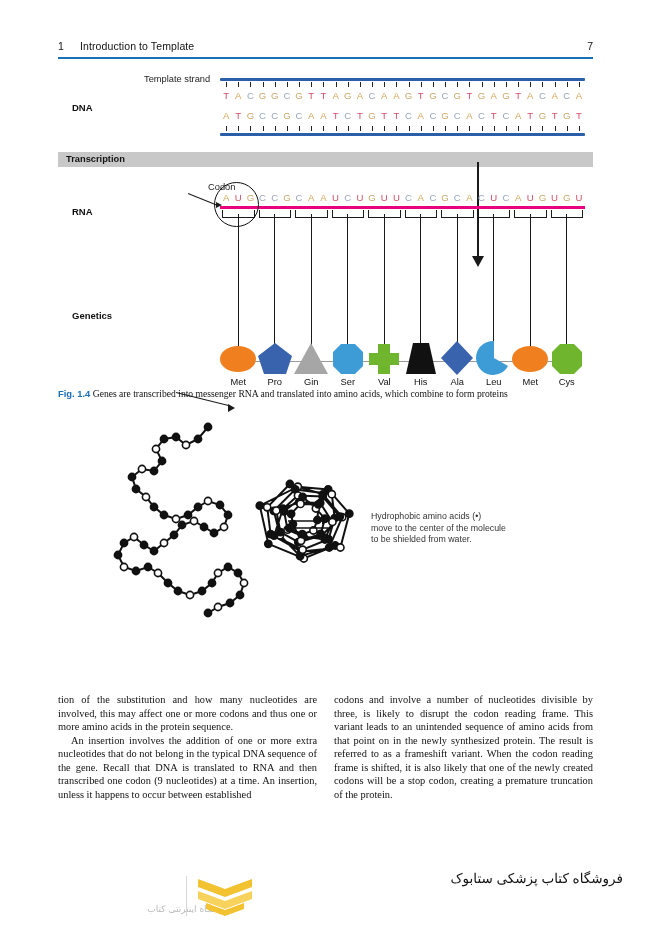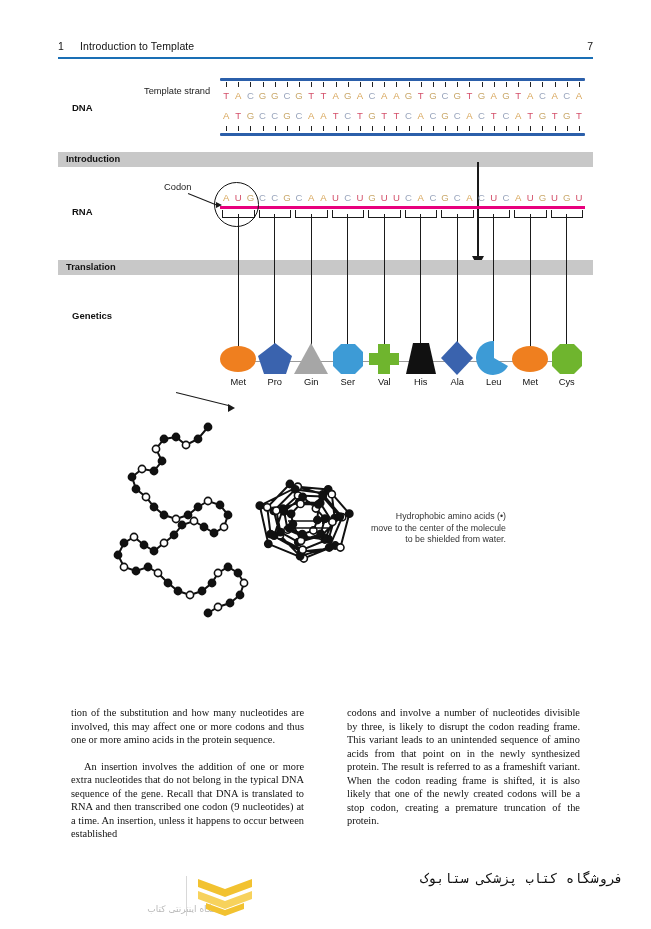--- a/index.html
+++ b/index.html
@@ -13,21 +13,21 @@
   .hdr-page{position:absolute;right:0;top:0;font-family:"Liberation Sans",sans-serif;font-size:10.5px;color:#111;}
   .hdr-rule{position:absolute;left:0;top:17px;width:535px;height:1.6px;background:#1a6fb5;}
 
   
   .fig14{position:absolute;left:58px;top:74px;width:535px;height:305px;}
   .rowlabel{position:absolute;font-family:"Liberation Sans",sans-serif;font-size:9.5px;font-weight:bold;color:#111;}
   .band{position:absolute;left:0;width:535px;height:15px;background:#c8c8c8;}
   .band span{position:absolute;left:8px;top:2px;font-family:"Liberation Sans",sans-serif;font-size:9.3px;font-weight:bold;color:#111;}
 
   .tmpl-label{position:absolute;font-family:"Liberation Sans",sans-serif;font-size:9.3px;color:#222;}
-  .codon-label{position:absolute;font-family:"Liberation Sans",sans-serif;font-size:9.3px;color:#222;}
+  .codon-label{position:absolute;font-family:"Liberation Sans",sans-serif;font-size:9.3px;color:#222;margin-left:44px;}
 
   .dna-box{position:absolute;left:162px;top:4px;width:365px;height:62px;}
   .strandbar{position:absolute;left:0;width:365px;height:3.4px;background:#2b5faa;border-radius:1px;}
   .ticks{position:absolute;left:0;width:365px;height:5px;}
   .ticks i{position:absolute;top:0;width:1px;height:5px;background:#222;}
   .seq{position:absolute;left:0;width:365px;height:13px;font-family:"Liberation Sans",sans-serif;font-size:9.6px;letter-spacing:0;}
   .seq i{position:absolute;top:0;font-style:normal;text-align:center;width:12px;}
   .b-A{color:#d8a65a;}
   .b-T{color:#d4506a;}
   .b-G{color:#c9a86a;}
@@ -55,59 +55,59 @@
   .arrow-to-shapes{position:absolute;left:118px;top:318px;width:54px;height:1.4px;background:#1a1a1a;transform:rotate(14deg);transform-origin:left center;}
   .arrow-to-shapes-head{position:absolute;left:170px;top:330px;width:0;height:0;border-top:4px solid transparent;border-bottom:4px solid transparent;border-left:7px solid #1a1a1a;}
 
   
   .cap{position:absolute;left:58px;width:535px;font-family:"Liberation Serif",serif;font-size:9.6px;line-height:12.4px;color:#111;}
   .cap b{color:#1a6fb5;font-family:"Liberation Sans",sans-serif;font-size:9.4px;}
 
   
   .fig15{position:absolute;left:58px;top:415px;width:535px;height:215px;}
   .chain{position:absolute;left:0;top:0;}
-  .annot{position:absolute;left:313px;top:96px;font-family:"Liberation Sans",sans-serif;font-size:8.8px;line-height:11.6px;color:#333;text-align:right;}
+  .annot{position:absolute;left:313px;top:96px;font-family:"Liberation Sans",sans-serif;font-size:8.8px;line-height:11.6px;color:#333;}
   .exchange{position:absolute;left:228px;top:100px;width:44px;height:18px;}
 
   
   .col{position:absolute;top:693px;width:259px;font-family:"Liberation Serif",serif;font-size:10.4px;line-height:13.55px;text-align:justify;color:#111;}
   .colL{left:58px;}
   .colR{left:334px;}
-  .col p{margin:13px;}
+  .col p{margin:0;}
   .col p.ind{text-indent:13px;}
 
   
   .footer{position:absolute;left:0;top:862px;width:651px;height:67px;background:#fff;}
   .logo{position:absolute;left:36px;top:8px;width:215px;height:52px;}
   .logo-word{position:absolute;left:0;top:2px;font-family:"DejaVu Sans",sans-serif;font-size:29px;font-weight:bold;color:#9e9e9e;direction:rtl;letter-spacing:-1px;}
   .logo-sub{position:absolute;right:18px;top:34px;font-family:"DejaVu Sans",sans-serif;font-size:9px;color:#b9b9b9;direction:rtl;}
   .logo-div{position:absolute;left:150px;top:6px;width:1.4px;height:40px;background:#d8d8d8;}
   .chev{position:absolute;left:160px;top:8px;width:58px;height:40px;}
-  .footer-fa{position:absolute;right:28px;top:8px;font-family:Liberation Mono, monospace;font-size:13.5px;color:#111;direction:rtl;}
+  .footer-fa{position:absolute;right:28px;top:8px;font-family:Liberation Sans, sans-serif;font-size:13.5px;color:#111;direction:rtl;}
   .footer-url{position:absolute;right:26px;top:32px;font-family:"DejaVu Sans",sans-serif;font-size:21px;font-weight:bold;color:#111;letter-spacing:2.6px;}
   .footer-url .y{color:#f2c230;}
 </style>
 </head>
 <body>
 
 <div class="page">
 
   <div class="hdr">
     <div class="hdr-num">1</div>
     <div class="hdr-title">Introduction to Template</div>
     <div class="hdr-page">7</div>
     <div class="hdr-rule"></div>
   </div>
 
   <div class="fig14">
     <div class="rowlabel" style="left:14px;top:28px;">DNA</div>
     <div class="rowlabel" style="left:14px;top:132px;">RNA</div>
     <div class="rowlabel" style="left:14px;top:236px;">Genetics</div>
 
-    <div class="tmpl-label" style="left:86px;top:12px;">Template strand</div>
+    <div class="tmpl-label" style="left:86px;top:0;">Template strand</div>
     <div class="codon-label" style="left:106px;top:108px;">Codon</div>
     <div style="position:absolute;left:130px;top:119px;width:32px;height:1.3px;background:#1a1a1a;transform:rotate(22deg);transform-origin:left center;"></div>
     <div style="position:absolute;left:158px;top:128px;width:0;height:0;border-top:3.5px solid transparent;border-bottom:3.5px solid transparent;border-left:6px solid #1a1a1a;"></div>
 
     <div class="dna-box">
       <div class="strandbar" style="top:0;"></div>
       <div class="ticks" id="ticksTop" style="top:4px;">
           <i style="left: 6.08333px;"></i>
           <i style="left: 18.25px;"></i>
           <i style="left: 30.4167px;"></i>
@@ -232,21 +232,21 @@
           <i style="left: 310.25px;"></i>
           <i style="left: 322.417px;"></i>
           <i style="left: 334.583px;"></i>
           <i style="left: 346.75px;"></i>
           <i style="left: 358.917px;"></i>
         </div>
       <div class="strandbar" style="top:55px;"></div>
     </div>
 
     <div class="band" style="top:78px;">
-      <span>Introduction</span>
+      <span>Transcription</span>
     </div>
 
     <div class="bigarrow"></div>
     <div class="bigarrow-head"></div>
 
     <div class="rna-box">
       <div class="seq" id="seqRna" style="top:0;">
           <i class="b-A" style="left: 0.0833333px;">A</i>
           <i class="b-U" style="left: 12.25px;">U</i>
           <i class="b-G" style="left: 24.4167px;">G</i>
@@ -287,23 +287,20 @@
           <b style="left: 148px; width: 30.5px;"></b>
           <b style="left: 184.5px; width: 30.5px;"></b>
           <b style="left: 221px; width: 30.5px;"></b>
           <b style="left: 257.5px; width: 30.5px;"></b>
           <b style="left: 294px; width: 30.5px;"></b>
           <b style="left: 330.5px; width: 30.5px;"></b>
         </div>
       <div class="codon-circle"></div>
     </div>
 
-    <div class="band" style="top:186px;">
-      <span>Translation</span>
-    </div>
 
     <div class="arrows" id="arrows">
         <s style="left: 17.65px; height: 150px;"></s>
         <div class="arrowhead" style="left: 14.25px; top: 150px;"></div>
         <s style="left: 54.15px; height: 150px;"></s>
         <div class="arrowhead" style="left: 50.75px; top: 150px;"></div>
         <s style="left: 90.65px; height: 150px;"></s>
         <div class="arrowhead" style="left: 87.25px; top: 150px;"></div>
         <s style="left: 127.15px; height: 150px;"></s>
         <div class="arrowhead" style="left: 123.75px; top: 150px;"></div>
@@ -363,20 +360,24 @@
             <ellipse cx="19" cy="21" rx="18" ry="13" fill="#ef7f1f"></ellipse>
           </svg></div>
         <div class="shp" style="left: 327.75px; width: 38px; height: 38px;"><svg width="38" height="40" viewBox="0 0 38 40">
             <polygon points="12,6 26,6 34,14 34,28 26,36 12,36 4,28 4,14" fill="#6fb52e"></polygon>
           </svg></div>
       </div>
     <div class="arrow-to-shapes"></div>
     <div class="arrow-to-shapes-head"></div>
   </div>
 
+  <div class="cap" style="top:388px;">
+    <b>Fig. 1.4</b>
+    <span>Genes are transcribed into messenger RNA and translated into amino acids, which combine to form proteins</span>
+  </div>
 
   <div class="fig15">
     <svg class="chain" width="320" height="205" viewBox="0 0 320 205">
       <g id="chainLeft" stroke="#111" stroke-width="2" fill="none">
           <path d="M150,12 L140,24 L128,30 L118,22 L106,24 L98,34 L104,46 L96,56 L84,54 L74,62 L78,74 L88,82 L96,92 L106,100 L118,104 L130,100 L140,92 L150,86 L162,90 L170,100 L166,112 L156,118 L146,112 L136,106 L124,110 L116,120 L106,128 L96,136 L86,130 L76,122 L66,128 L60,140 L66,152 L78,156 L90,152 L100,158 L110,168 L120,176 L132,180 L144,176 L154,168 L160,158 L170,152 L180,158 L186,168 L182,180 L172,188 L160,192 L150,198 " stroke="#111" stroke-width="2" fill="none"></path>
           <circle cx="150" cy="12" r="3.6" fill="#111" stroke="#111" stroke-width="1.6"></circle>
           <circle cx="140" cy="24" r="3.6" fill="#111" stroke="#111" stroke-width="1.6"></circle>
           <circle cx="128" cy="30" r="3.6" fill="#fff" stroke="#111" stroke-width="1.6"></circle>
           <circle cx="118" cy="22" r="3.6" fill="#111" stroke="#111" stroke-width="1.6"></circle>
           <circle cx="106" cy="24" r="3.6" fill="#111" stroke="#111" stroke-width="1.6"></circle>

